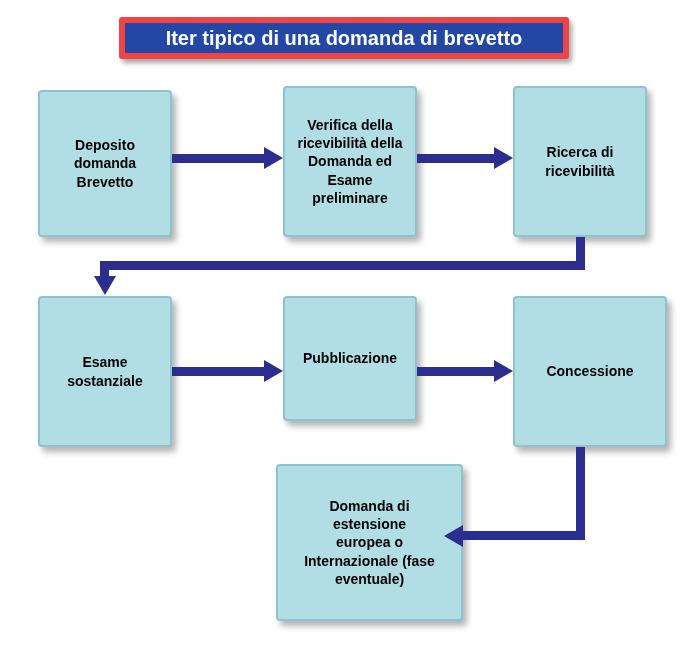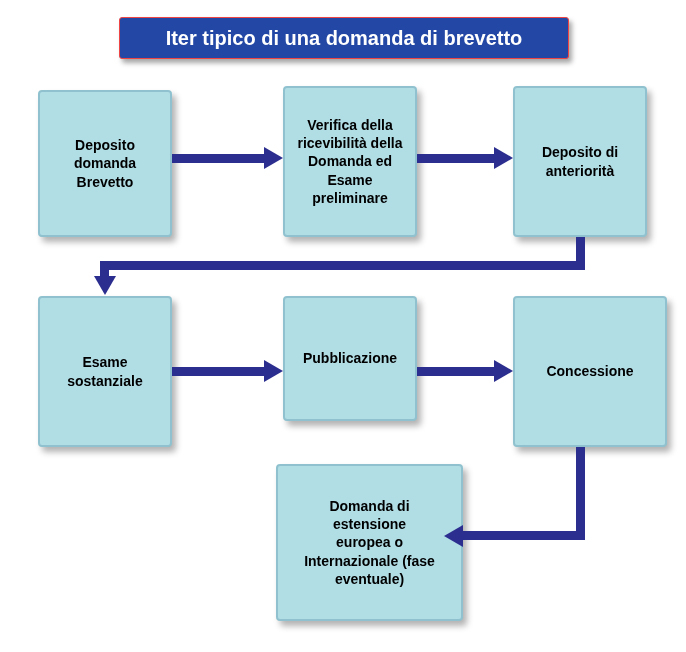--- a/index.html
+++ b/index.html
@@ -23,21 +23,21 @@
     background: #ffffff;
     overflow: hidden;
   }
   .title-box {
     position: absolute;
     left: 119px;
     top: 17px;
     width: 450px;
     height: 42px;
     background: var(--title-bg);
-    border: 1px solid #ef4444;
+    border: 6px solid #ef4444;
     border-radius: 3px;
     display: flex;
     align-items: center;
     justify-content: center;
     color: var(--title-text);
     font-size: 20px;
     font-weight: bold;
     box-shadow: 3px 4px 5px rgba(0,0,0,0.35);
   }
   .node {
@@ -80,21 +80,21 @@
 </style>
 </head>
 <body>
 
 <div class="canvas">
 
   <div class="title-box">Iter tipico di una domanda di brevetto</div>
 
   <div class="node" style="left:38px; top:90px; width:134px; height:147px;">Deposito domanda Brevetto</div>
   <div class="node" style="left:283px; top:86px; width:134px; height:151px;">Verifica della ricevibilità della Domanda ed Esame preliminare</div>
-  <div class="node" style="left:513px; top:86px; width:134px; height:151px;">Deposito di anteriorità</div>
+  <div class="node" style="left:513px; top:86px; width:134px; height:151px;">Ricerca di ricevibilità</div>
 
   <div class="node" style="left:38px; top:296px; width:134px; height:151px;">Esame sostanziale</div>
   <div class="node" style="left:283px; top:296px; width:134px; height:125px;">Pubblicazione</div>
   <div class="node" style="left:513px; top:296px; width:154px; height:151px;">Concessione</div>
 
   <div class="node node-wide" style="left:257px; top:464px; width:187px; height:157px;">Domanda di estensione europea o Internazionale (fase eventuale)</div>
 
   <div>
     <div class="shaft" style="left:172px; top:154px; width:93px; height:9px;"></div>
     <div class="arrowhead ah-right" style="left:264px; top:147px;"></div>

